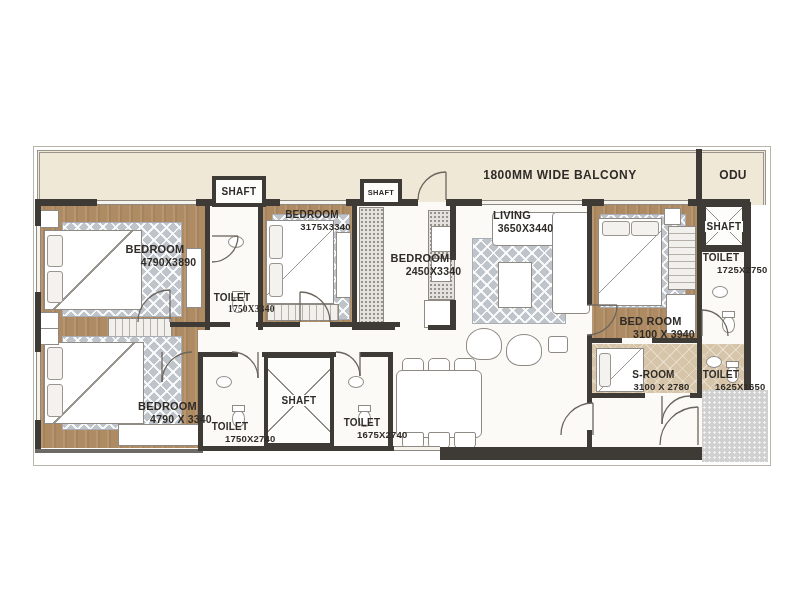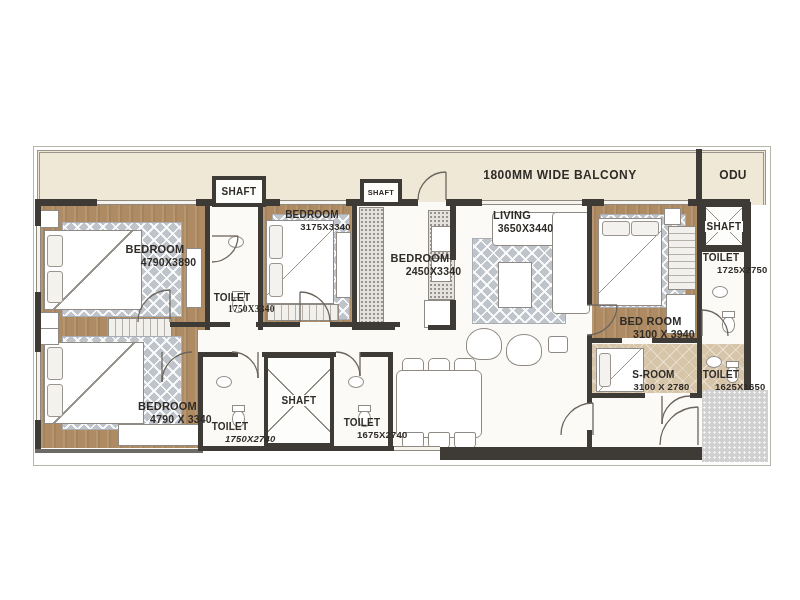--- a/index.html
+++ b/index.html
@@ -271,21 +271,21 @@
   <div class="lbl" style="left:690px;top:252px;width:62px;">
     <span class="nm" style="font-size:10px;">TOILET</span>
     <span class="dm" style="font-size:9.5px;">1725X2750</span>
   </div>
   <div class="lbl" style="left:105px;top:400px;width:125px;">
     <span class="nm">BEDROOM</span>
     <span class="dm">4790 X 3340</span>
   </div>
   <div class="lbl" style="left:198px;top:421px;width:64px;">
     <span class="nm" style="font-size:10px;">TOILET</span>
-    <span class="dm" style="font-size:9.5px;font-style:italic;">1750X2740</span>
+    <span class="dm" style="font-size:9.5px;">1750X2740</span>
   </div>
   <div class="lbl" style="left:330px;top:417px;width:64px;">
     <span class="nm" style="font-size:10px;">TOILET</span>
     <span class="dm" style="font-size:9.5px;">1675X2740</span>
   </div>
   <div class="lbl" style="left:592px;top:369px;width:112px;">
     <span class="nm" style="font-size:10px;padding-left:11px;">S-ROOM</span>
     <span class="dm" style="font-size:9.5px;">3100 X 2780</span>
   </div>
   <div class="lbl" style="left:688px;top:369px;width:66px;">

